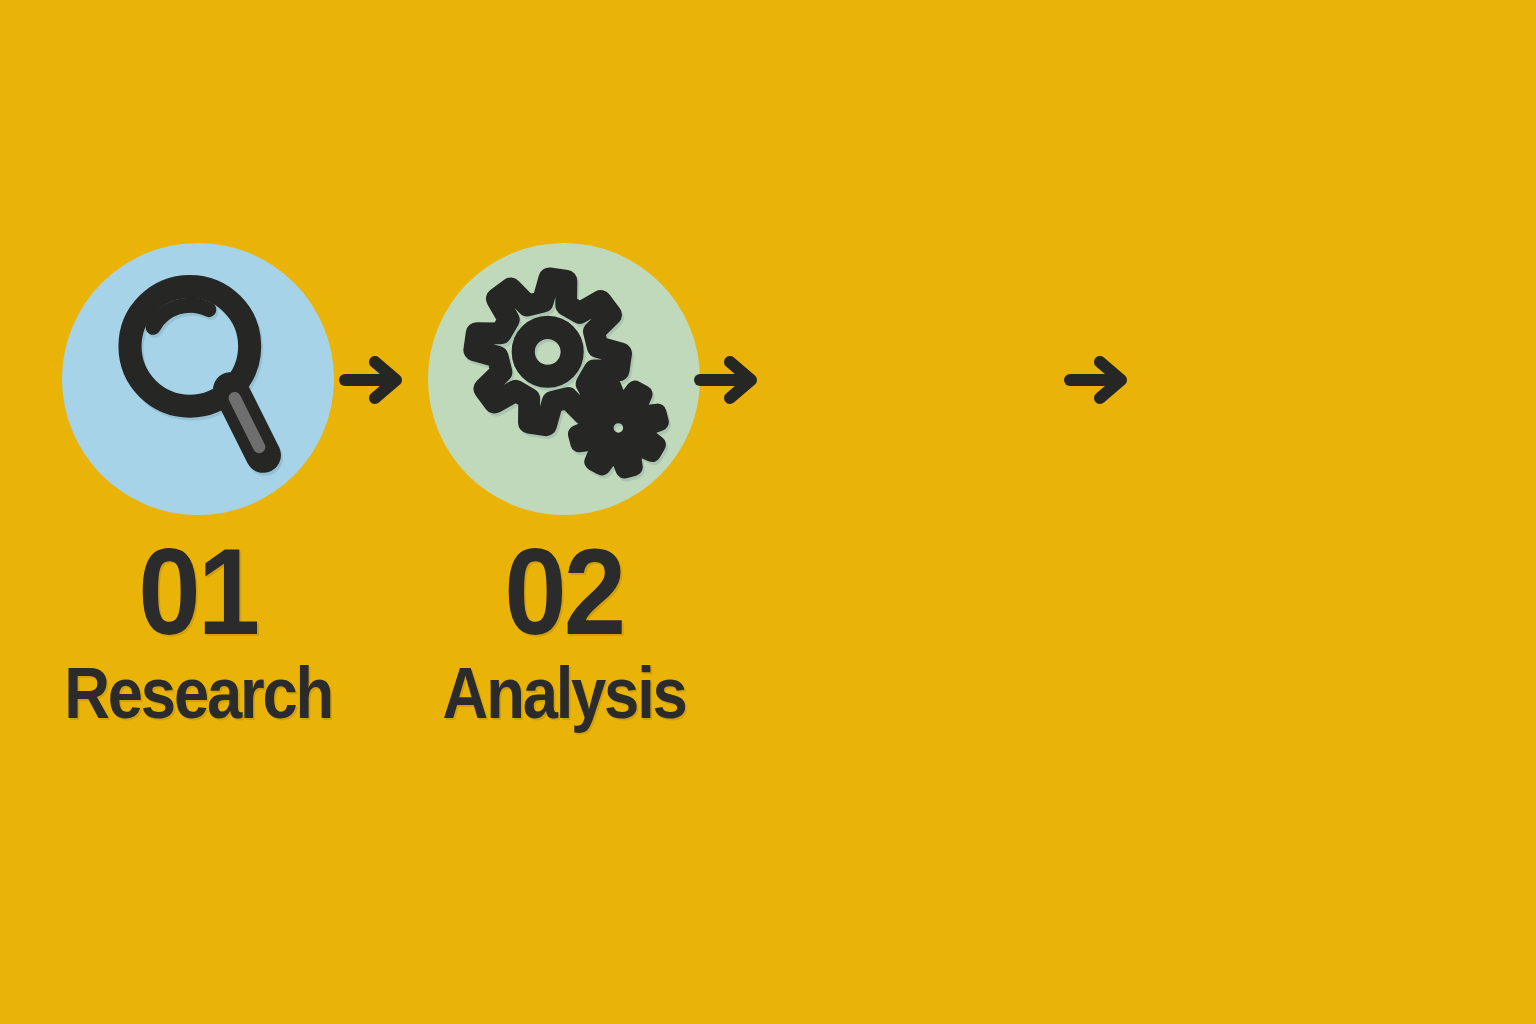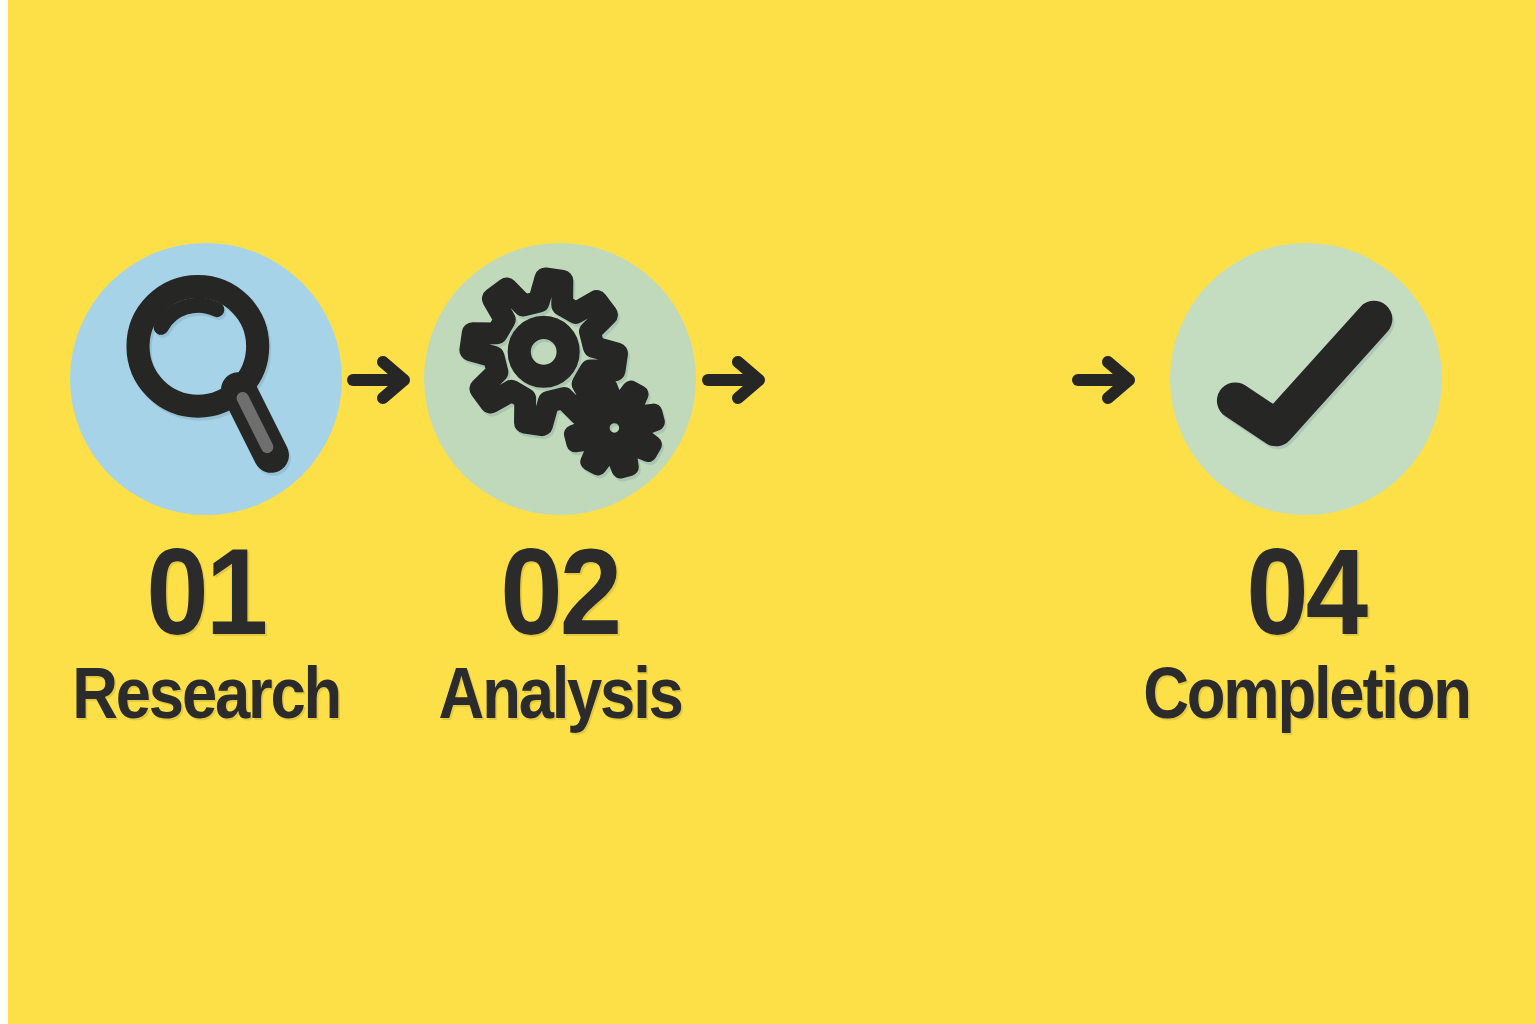--- a/index.html
+++ b/index.html
@@ -3,33 +3,33 @@
 <meta charset="utf-8">
 <style>
   * { margin:0; padding:0; box-sizing:border-box; }
   html,body { width:1536px; height:1024px; }
   body {
     font-family:"Liberation Sans","DejaVu Sans",sans-serif;
     background:#fdfdfb;
     overflow:hidden;
     position:relative;
   }
-  .canvas { position:absolute; inset:0; background:#fde047;margin-left:8px; }
+  .canvas { position:absolute; inset:0; background:#eab308; }
 
   .step {
     position:absolute;
     top:243px;
     width:360px;
     display:flex;
     flex-direction:column;
     align-items:center;
     text-align:center;
   }
   .step-1 { left:18px; }
-  .step-2 { left:372px; }
+  .step-2 { left:384px; }
   .step-3 { left:735px; }
   .step-4 { left:1118px; }
 
   .circle {
     width:272px; height:272px;
     border-radius:50%;
     display:flex;
     align-items:center;
     justify-content:center;
     flex:0 0 auto;
@@ -96,29 +96,20 @@
         <circle cx="44" cy="40" r="9" fill="none" class="ink" stroke-width="8.5"></circle>
         <path fill="none" class="ink" stroke-width="6.5" stroke-linejoin="round" d="M80.1 71.0 L84.2 74.1 L82.4 77.3 L77.6 75.2 L75.0 77.2 L75.7 82.4 L72.2 83.3 L70.3 78.5 L67.0 78.1 L63.9 82.2 L60.7 80.4 L62.8 75.6 L60.8 73.0 L55.6 73.7 L54.7 70.2 L59.5 68.3 L59.9 65.0 L55.8 61.9 L57.6 58.7 L62.4 60.8 L65.0 58.8 L64.3 53.6 L67.8 52.7 L69.7 57.5 L73.0 57.9 L76.1 53.8 L79.3 55.6 L77.2 60.4 L79.2 63.0 L84.4 62.3 L85.3 65.8 L80.5 67.7 Z"></path>
         <circle cx="70" cy="68" r="5" fill="none" class="ink" stroke-width="6.5"></circle>
       </svg>
     </div>
     <div class="step-num">02</div>
     <div class="step-label">Analysis</div>
   </div>
 
 
-  <div class="step step-4">
-    <div class="circle" style="background: rgb(196, 220, 192);">
-      <svg viewBox="0 0 100 100">
-        <polyline points="24,58 39,68 75,28" fill="none" class="ink" stroke-width="13.5" stroke-linecap="round" stroke-linejoin="round"></polyline>
-      </svg>
-    </div>
-    <div class="step-num">04</div>
-    <div class="step-label">Completion</div>
-  </div>
 
   <div class="arrow arrow-1">
     <svg viewBox="0 0 66 60">
       <line x1="6" y1="30" x2="44" y2="30" class="ink" stroke-width="12" stroke-linecap="round"></line>
       <polyline points="36,12 57,30 36,48" fill="none" class="ink" stroke-width="12" stroke-linecap="round" stroke-linejoin="round"></polyline>
     </svg>
   </div>
   <div class="arrow arrow-2">
     <svg viewBox="0 0 66 60">
       <line x1="6" y1="30" x2="44" y2="30" class="ink" stroke-width="12" stroke-linecap="round"></line>

